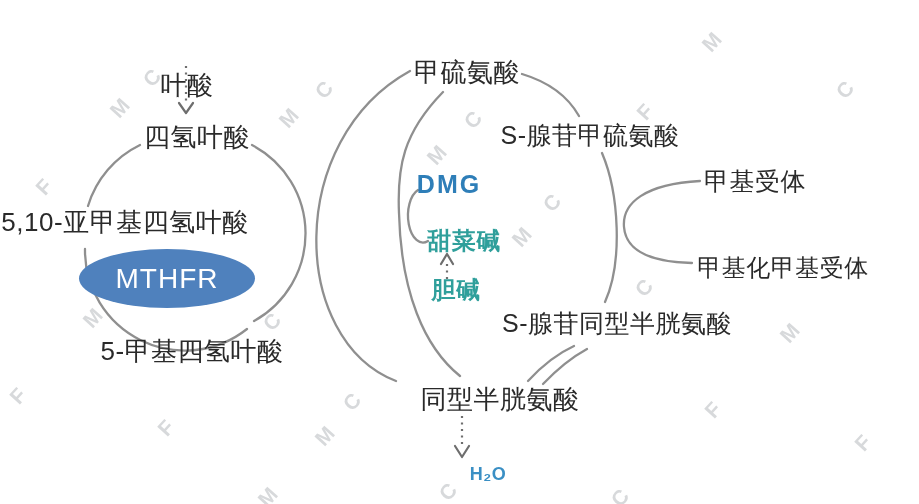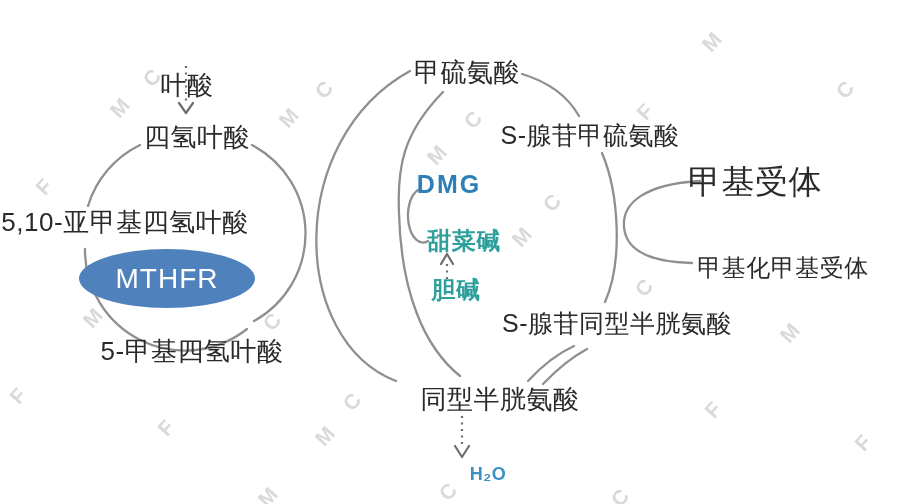--- a/index.html
+++ b/index.html
@@ -69,21 +69,21 @@
   <div class="lbl" style="left:125px;top:222px;">5,10-亚甲基四氢叶酸</div>
   <div id="enzyme">MTHFR</div>
   <div class="lbl" style="left:192px;top:351px;">5-甲基四氢叶酸</div>
 
   <div class="lbl" style="left:467px;top:72px;">甲硫氨酸</div>
   <div class="lbl" style="left:590px;top:135px;font-size:25px;">S-腺苷甲硫氨酸</div>
   <div class="lbl blue" style="left:449px;top:184px;font-size:25px;">DMG</div>
   <div class="lbl teal small" style="left:464px;top:241px;">甜菜碱</div>
   <div class="lbl teal small" style="left:456px;top:290px;">胆碱</div>
 
-  <div class="lbl" style="left:755px;top:181px;font-size:33px;">甲基受体</div>
+  <div class="lbl" style="left:755px;top:181px;font-size:25px;">甲基受体</div>
   <div class="lbl small" style="left:783px;top:268px;">甲基化甲基受体</div>
   <div class="lbl" style="left:617px;top:323px;font-size:25px;">S-腺苷同型半胱氨酸</div>
   <div class="lbl" style="left:480px;top:399px;margin-left:20px;">同型半胱氨酸</div>
   <div class="lbl water" style="left:488px;top:474px;font-size:18px;">H₂O</div>
 
   <div id="wm-layer">
       <span class="wm" style="left: 152px; top: 78px;">C</span>
       <span class="wm" style="left: 120px; top: 108px;">M</span>
       <span class="wm" style="left: 44px; top: 187px;">F</span>
       <span class="wm" style="left: 289px; top: 118px;">M</span>

